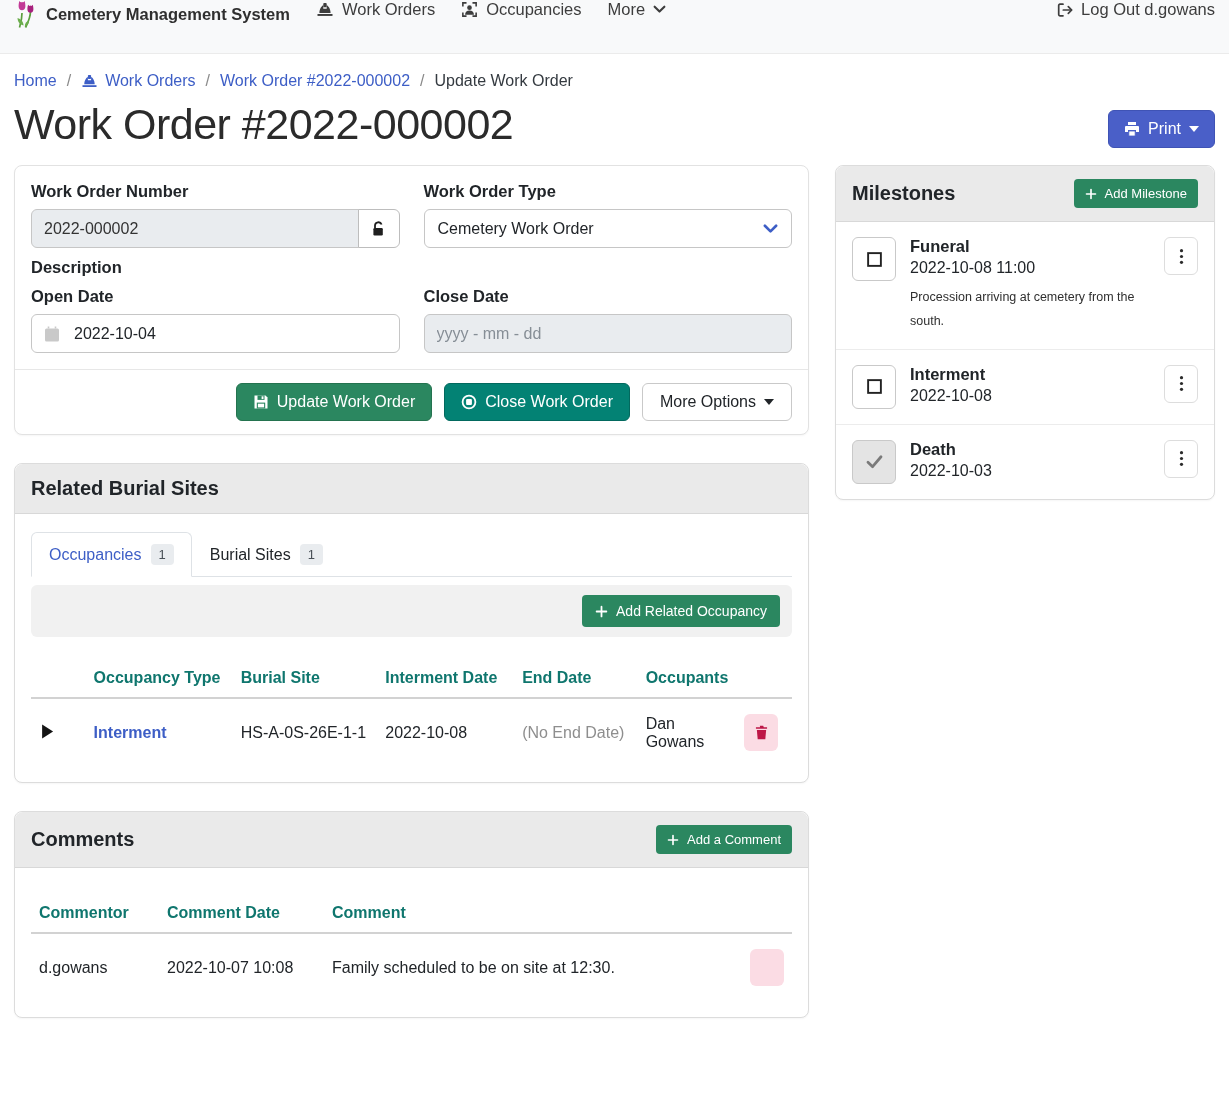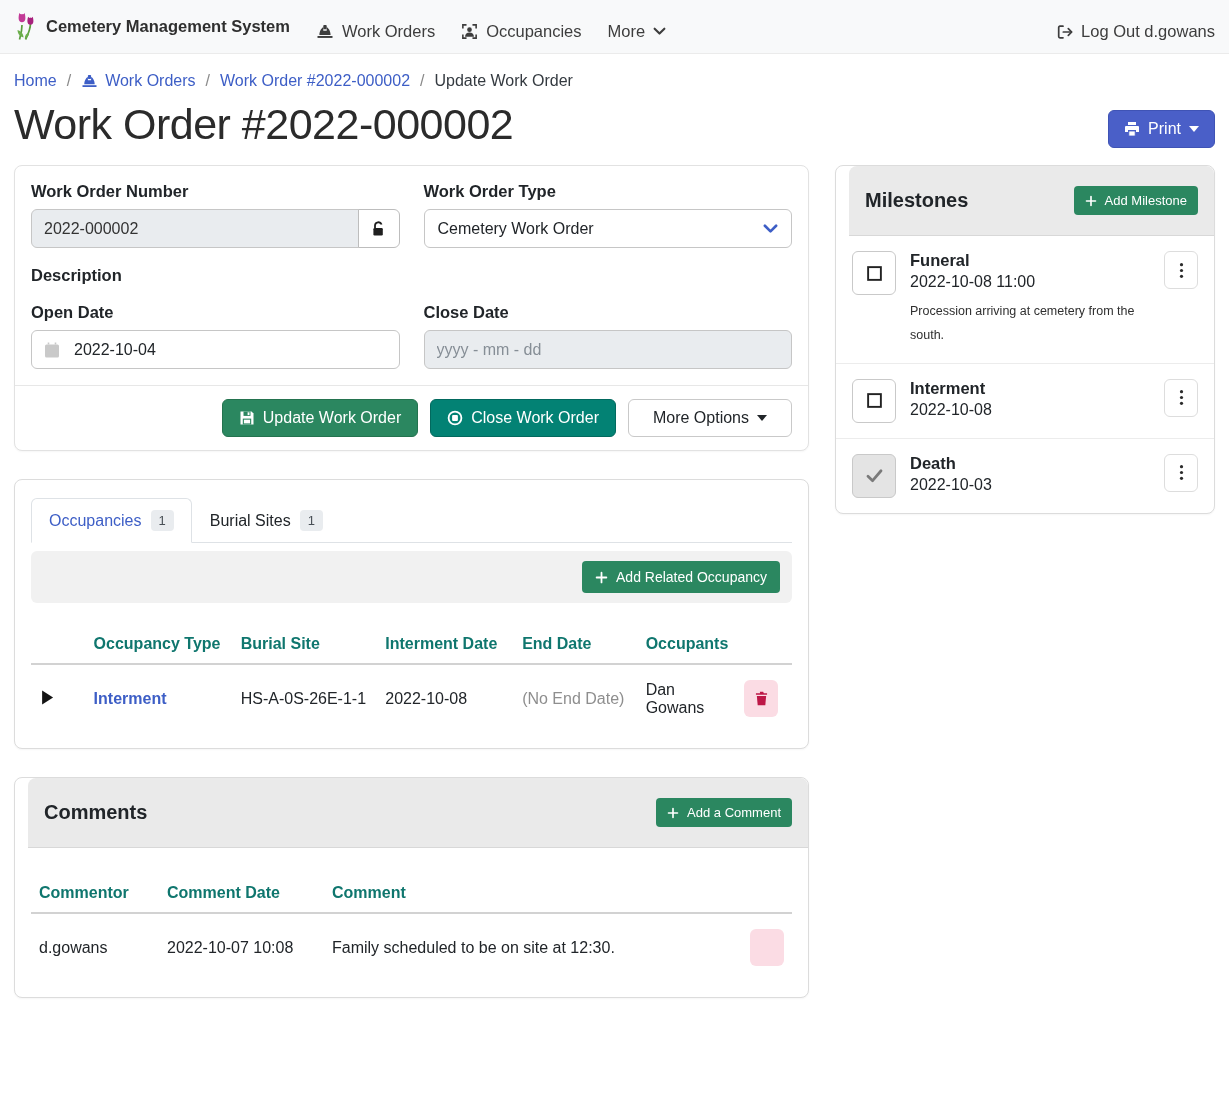--- a/index.html
+++ b/index.html
@@ -7,21 +7,21 @@
   body {
     width:1229px; min-height:1120px;
     font-family:"Liberation Sans","DejaVu Sans",sans-serif;
     color:#212529; font-size:16px;
   }
   svg { display:block; }
 
   
   .navbar {
     height:54px; background:#f8f9fa; border-bottom:1px solid #ebebeb;
-    display:flex; align-items:flex-end; padding:12px 14px; gap:26px;
+    display:flex; align-items:flex-start; padding:0 14px; gap:26px;
   }
   .brand { display:flex; align-items:center; gap:8px; font-weight:bold; font-size:16.5px; color:#2f2f2f; text-decoration:none; }
   .nav-link { display:flex; align-items:center; gap:8px; color:#3d3d3d; text-decoration:none; font-size:16.5px; cursor:pointer; }
   .nav-link .ic { color:#3d3d3d; }
   .nav-right { margin-left:auto; }
 
   
   .breadcrumb { padding:18px 14px 0 14px; display:flex; align-items:center; gap:10px; font-size:16px; }
   .breadcrumb a { color:#3d5ec6; text-decoration:none; display:flex; align-items:center; gap:7px; cursor:pointer; }
   .breadcrumb .sep { color:#8a8a8a; }
@@ -35,21 +35,21 @@
 
   
   .main-row { display:flex; gap:26px; padding:0 14px; align-items:flex-start; }
   .left-col { width:795px; }
   .right-col { width:380px; }
 
   .card { background:#fff; border:1px solid #e2e2e2; border-radius:8px; box-shadow:0 1px 2px rgba(0,0,0,.04); }
   .card-gray-header { border:1px solid #dcdcdc; }
   .card-header {
     background:#eaeaea; border-bottom:1px solid #d8d8d8; border-radius:8px 8px 0 0;
-    padding:20px 16px; display:flex; align-items:center; justify-content:space-between;margin-left:13px;
+    padding:13px 16px; display:flex; align-items:center; justify-content:space-between;
   }
   .card-header h2 { font-size:20px; font-weight:bold; color:#212529; }
   .card-body { padding:16px; }
 
   
   .form-grid { display:grid; grid-template-columns:1fr 1fr; column-gap:24px; }
   .form-label { display:block; font-weight:bold; font-size:16.5px; margin-bottom:8px; color:#212529; }
   .input-group { display:flex; }
   .text-input {
     width:100%; height:39px; border:1px solid #c6c6c6; border-radius:6px;
@@ -57,32 +57,32 @@
   }
   .text-input:disabled { background:#e9ecef; color:#333; }
   .text-input::placeholder { color:#868e96; }
   .input-group .text-input { border-radius:6px 0 0 6px; }
   .lock-btn { width:47px; background:#fff; border:1px solid #bdbdbd; border-left:1px solid #bdbdbd; border-radius:0 6px 6px 0; margin-left:-1px; color:#1f1f1f; }
   .select-box {
     height:39px; border:1px solid #c6c6c6; border-radius:6px; background:#fff;
     display:flex; align-items:center; justify-content:space-between; padding:9px 13px; cursor:pointer;
   }
   .select-box .chev { color:#3d5ec6; }
-  .mt-18 { margin-top:18px; }
+  .mt-18 { margin-top:10px; }
   .desc-area {
     width:100%; height:128px; border:1px solid #c8c8c8; border-radius:6px;
     font-family:inherit; font-size:16px; color:#212529; padding:10px 12px; resize:both; overflow:auto;
   }
   .date-wrap { position:relative; }
   .date-wrap .cal { position:absolute; left:13px; top:50%; transform:translateY(-50%); color:#c9c9c9; }
   .date-wrap .text-input { padding-left:42px; }
   .card-footer { border-top:1px solid #e7e7e7; padding:13px 16px; display:flex; justify-content:flex-end; gap:12px; }
   .btn-green  { background:#2b8760; border:1px solid #24734f; color:#fff; font-size:16px; padding:9px 16px; }
   .btn-teal   { background:#038274; border:1px solid #02695e; color:#fff; font-size:16px; padding:9px 16px; }
-  .btn-outline{ background:#fff; border:1px solid #c9c9c9; color:#212529; font-size:16px; padding:9px 24px; }
+  .btn-outline{ background:#fff; border:1px solid #c9c9c9; color:#212529; font-size:16px; padding:9px 17px; }
 
   
   .ms-add { background:#2b8760; color:#fff; font-size:13px; padding:7px 11px; border-radius:4px; }
   .ms-item { display:flex; gap:14px; padding:15px 16px; border-bottom:1px solid #ececec; }
   .ms-item:last-child { border-bottom:none; }
   .ms-check { width:44px; height:44px; flex:0 0 44px; background:#fff; border:1px solid #c9c9c9; border-radius:6px; color:#222; }
   .ms-check.done { background:#e4e4e4; color:#7a7a7a; }
   .ms-content { flex:1; min-width:0; }
   .ms-title { font-weight:bold; font-size:16.5px; }
   .ms-date { font-size:16px; margin-top:3px; color:#212529; }
@@ -297,20 +297,23 @@
           <span>
             <svg width="10" height="6" viewBox="0 0 10 6" fill="#212529">
                 <path d="M0 0 h10 L5 6 Z"></path>
               </svg>
           </span>
         </button>
       </div>
     </div>
 
     <div class="card card-gray-header section-gap">
+      <div class="card-header">
+        <h2>Related Burial Sites</h2>
+      </div>
       <div class="card-body">
         <div class="tabs">
           <div class="tab active">
             <span>Occupancies</span>
             <span class="count-badge">1</span>
           </div>
           <div class="tab">
             <span>Burial Sites</span>
             <span class="count-badge">1</span>
           </div>

